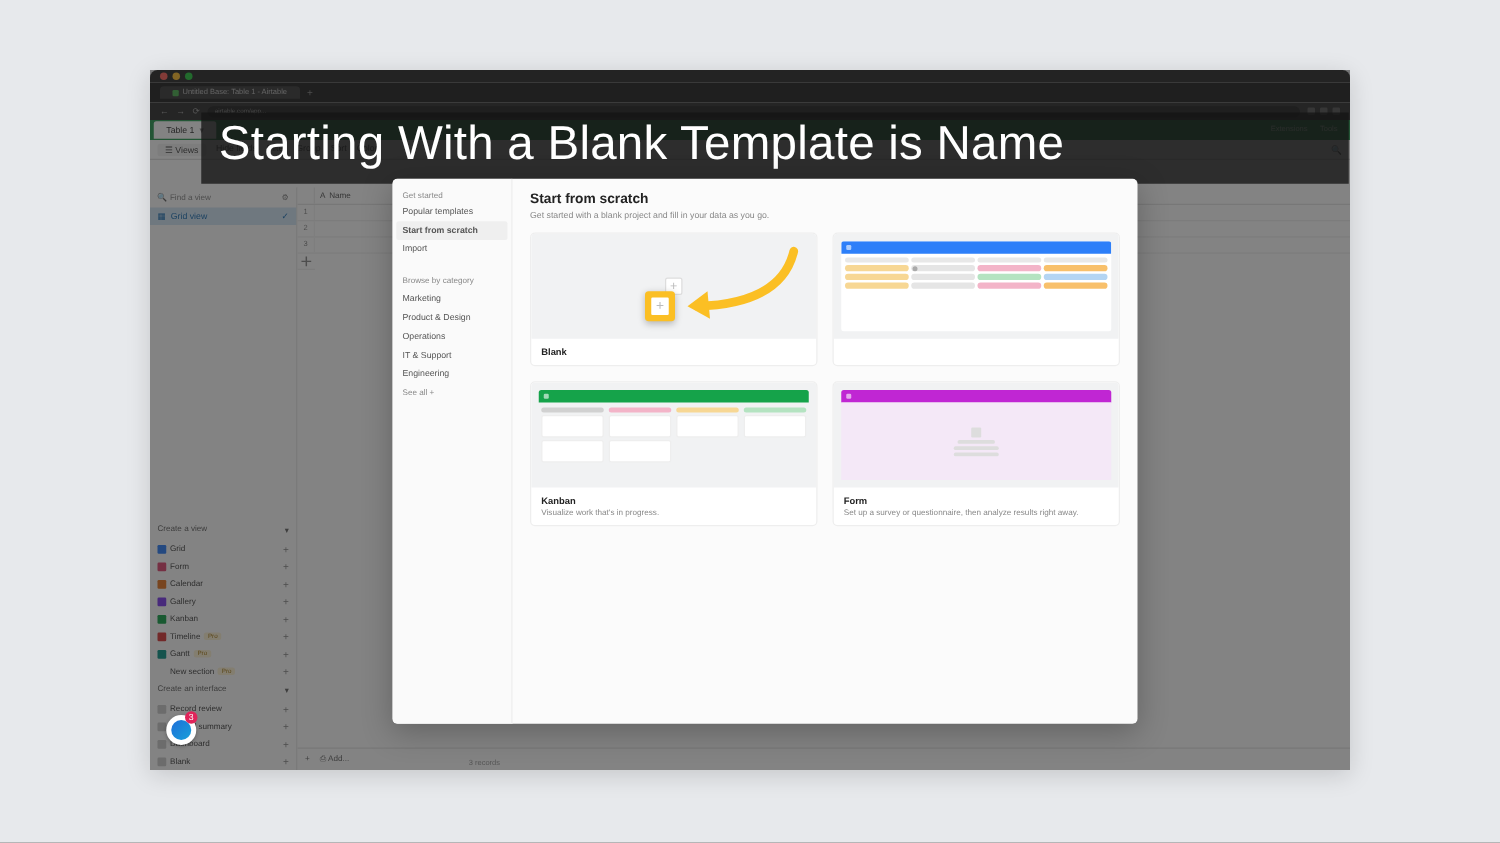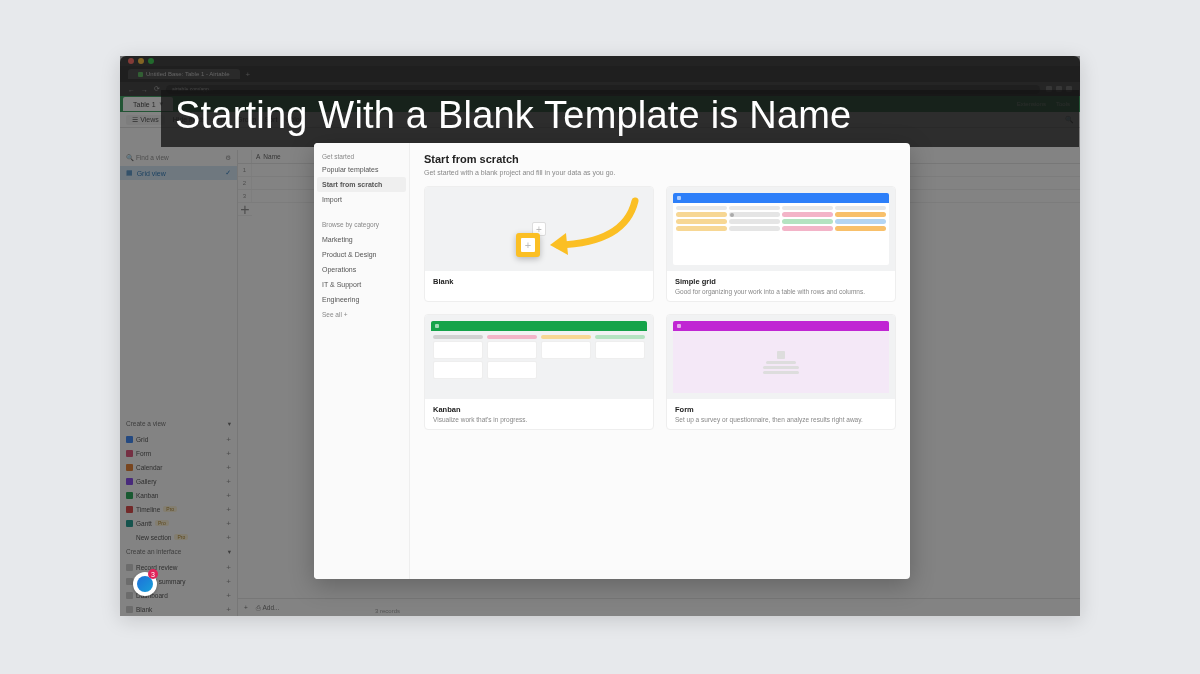--- a/index.html
+++ b/index.html
@@ -308,24 +308,20 @@
                 </div>
               <div class="gp-cell">
                   <div class="gp-head"></div>
                   <div class="gp-r" style="background:#f8c06b"></div>
                   <div class="gp-r" style="background:#b4d5f3"></div>
                   <div class="gp-r" style="background:#f8c06b"></div>
                 </div>
             </div>
           </div>
         </div>
-        <div class="card-body">
-          <div class="card-title">Simple grid</div>
-          <div class="card-desc">Good for organizing your work into a table with rows and columns.</div>
-        </div>
       </div>
 
       <div class="card">
         <div class="card-preview">
           <div class="kanban-prev">
             <div class="kp-bar">
                 <div class="gp-dot"></div>
               </div>
             <div class="kp-body">
               <div class="kp-col">

